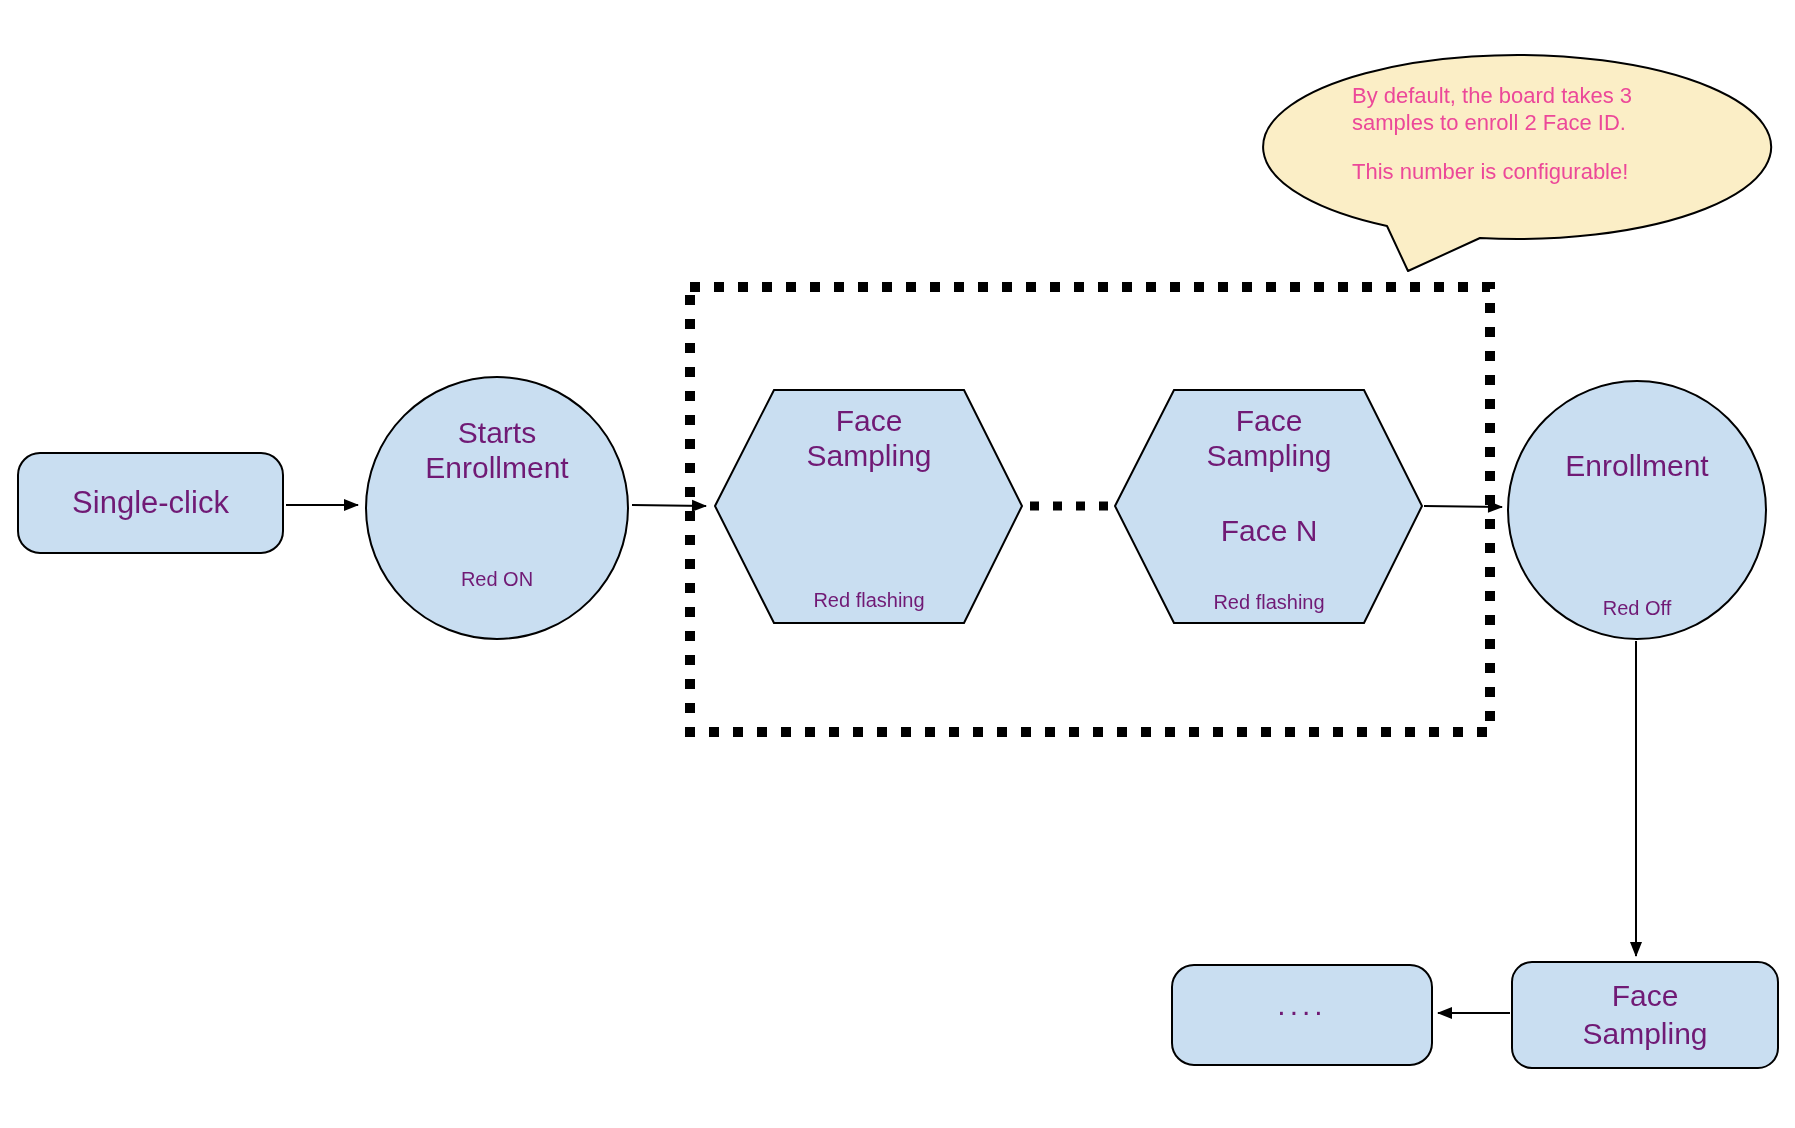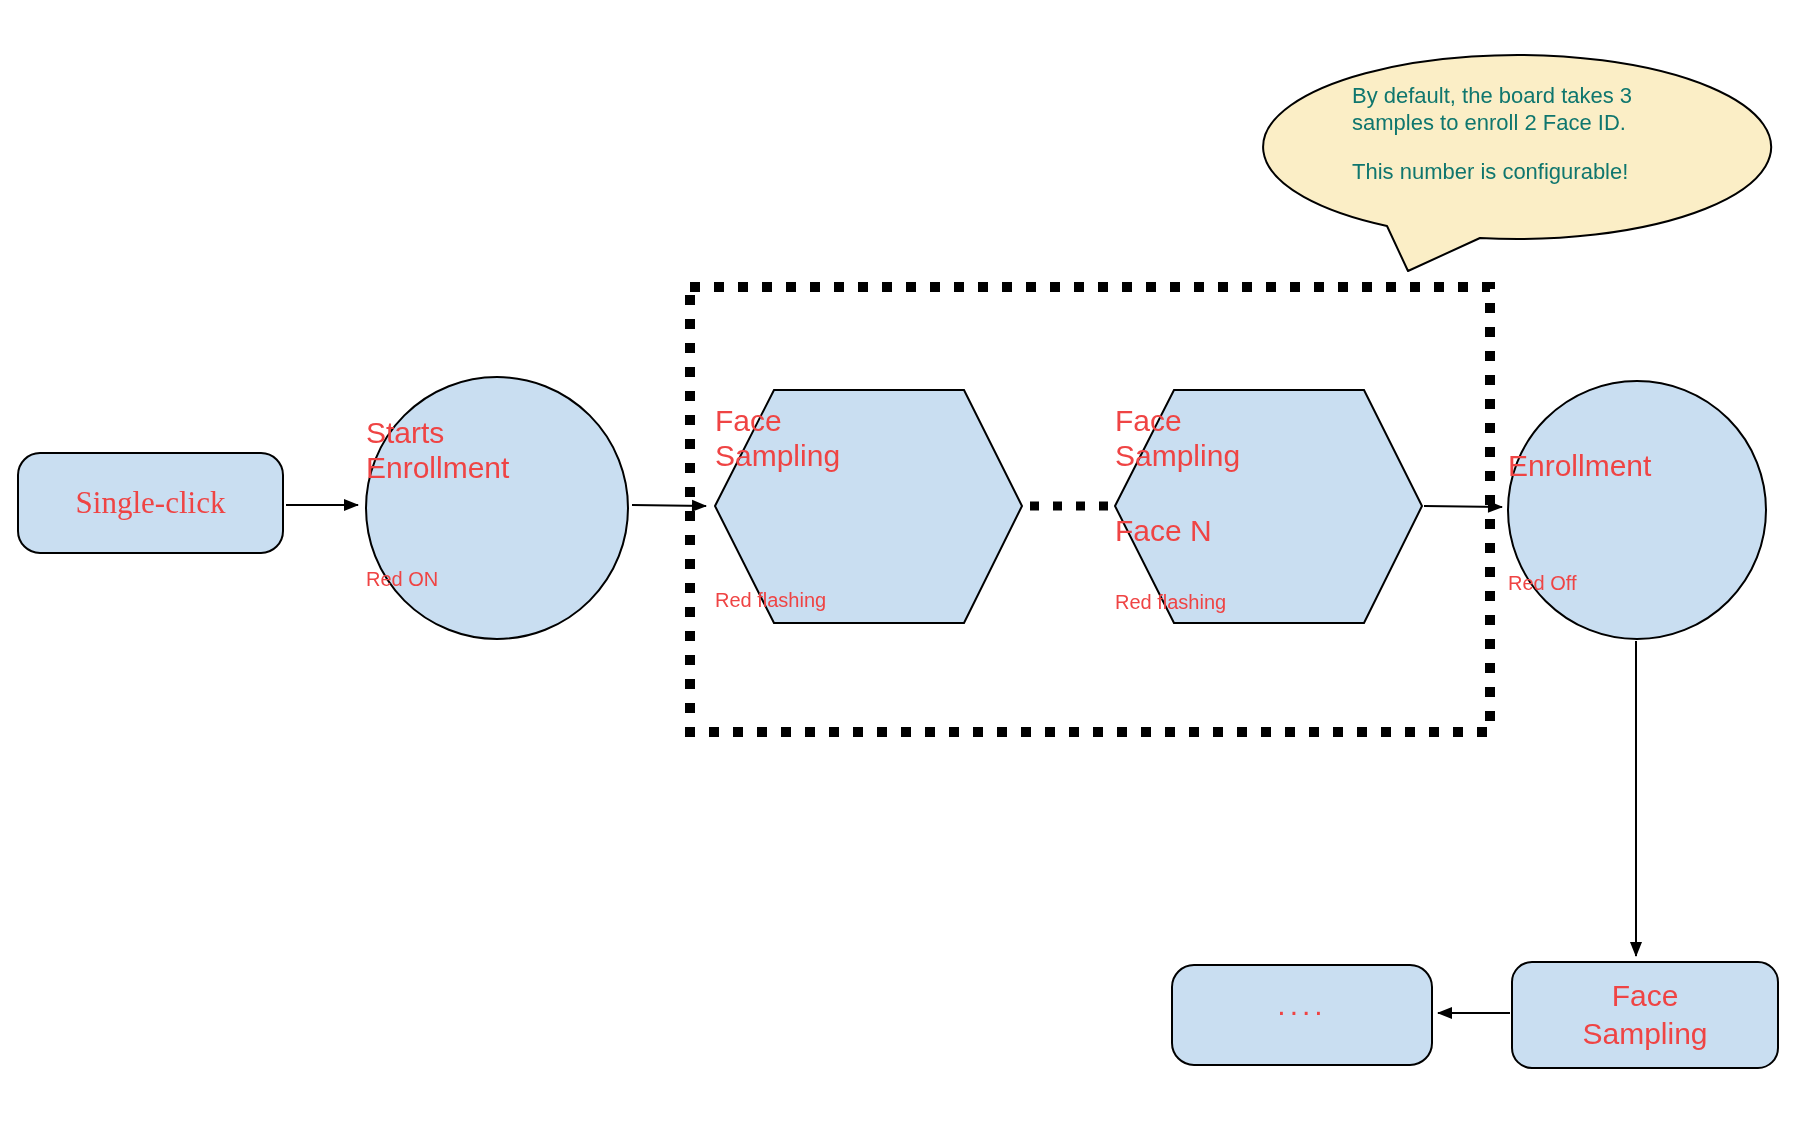--- a/index.html
+++ b/index.html
@@ -16,22 +16,22 @@
     overflow: hidden;
   }
   #shapes {
     position: absolute;
     left: 0; top: 0;
     width: 1795px;
     height: 1128px;
   }
   .label {
     position: absolute;
-    color: #ef4444;
-    text-align: left;
+    color: #701a75;
+    text-align: center;
     pointer-events: none;
   }
   .node-title {
     font-size: 30px;
     line-height: 35px;
   }
   .node-status {
     font-size: 20px;
     line-height: 24px;
   }
@@ -57,21 +57,21 @@
     letter-spacing: 4px;
   }
   .callout-text {
     position: absolute;
     left: 1352px;
     top: 82px;
     width: 390px;
     text-align: left;
     font-size: 22px;
     line-height: 27px;
-    color: #0f766e;
+    color: #ec4899;
   }
   .callout-gap {
     margin-top: 22px;
   }
 </style>
 </head>
 <body>
 
 <div id="canvas">
 
@@ -108,21 +108,21 @@
     <line x1="1636" y1="641" x2="1636" y2="956" stroke="#000000" stroke-width="2" marker-end="url(#arrowhead)"></line>
     <line x1="1510" y1="1013" x2="1438" y2="1013" stroke="#000000" stroke-width="2" marker-end="url(#arrowhead)"></line>
   </svg>
 
   <div class="callout-text">
     <div>By default, the board takes 3</div>
     <div>samples to enroll 2 Face ID.</div>
     <div class="callout-gap">This number is configurable!</div>
   </div>
 
-  <div class="label box-label" style="left:18px; top:453px; width:265px; height:100px;font-family:Liberation Serif, serif;">Single-click</div>
+  <div class="label box-label" style="left:18px; top:453px; width:265px; height:100px;">Single-click</div>
 
   <div class="label node-title" style="left:366px; top:415px; width:262px;">
     <div>Starts</div>
     <div>Enrollment</div>
   </div>
   <div class="label node-status" style="left:366px; top:567px; width:262px;">Red ON</div>
 
   <div class="label node-title" style="left:715px; top:403px; width:308px;">
     <div>Face</div>
     <div>Sampling</div>
@@ -132,21 +132,21 @@
   <div class="label node-title" style="left:1115px; top:403px; width:308px;">
     <div>Face</div>
     <div>Sampling</div>
   </div>
   <div class="label node-title" style="left:1115px; top:513px; width:308px;">Face N</div>
   <div class="label node-status" style="left:1115px; top:590px; width:308px;">Red flashing</div>
 
   <div class="label node-title" style="left:1508px; top:448px; width:258px;">
     <div>Enrollment</div>
   </div>
-  <div class="label node-status" style="left:1508px; top:571px; width:258px;">Red Off</div>
+  <div class="label node-status" style="left:1508px; top:596px; width:258px;">Red Off</div>
 
   <div class="label two-line-box" style="left:1512px; top:962px; width:266px; height:106px;">
     <div>Face</div>
     <div>Sampling</div>
   </div>
 
   <div class="label ellipsis-label" style="left:1172px; top:955px; width:260px; height:100px;">....</div>
 
 </div>
 

